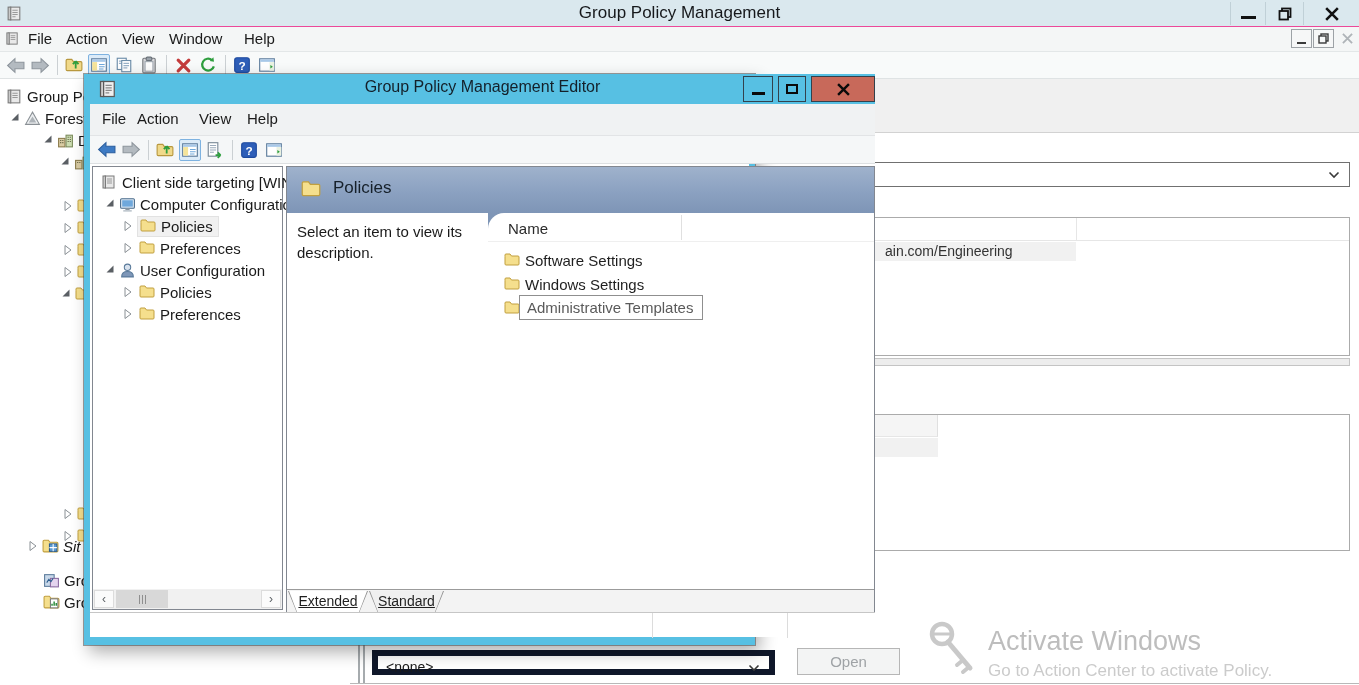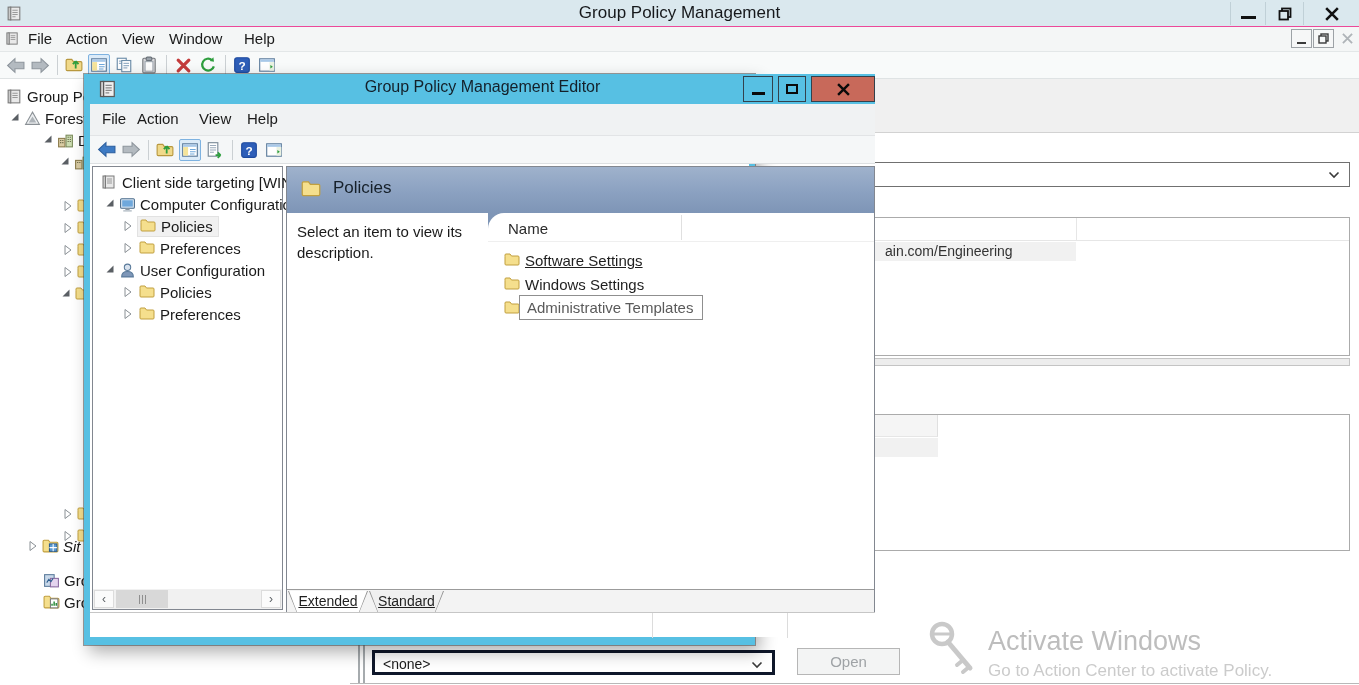--- a/index.html
+++ b/index.html
@@ -32,21 +32,21 @@
   .trow { position:absolute; height:20px; display:flex; align-items:center; font-size:15px; color:#1A1A1A; white-space:nowrap; }
   .ticon { width:17px; height:17px; margin-right:4px; flex:0 0 auto; }
   .twedge { width:11px; height:12px; margin-right:3px; flex:0 0 auto; }
 
   
   .bg-tabstrip { left:365px; top:79px; width:994px; height:54px; background:#F0F0F0; border-bottom:1px solid #D2D2D2; }
   .bg-combo1 { left:378px; top:162px; width:972px; height:25px; background:#fff; border:1px solid #707070; }
   .bg-table1 { left:378px; top:217px; width:972px; height:139px; background:#fff; border:1px solid #ABABAB; }
   .bg-divider { left:378px; top:358px; width:972px; height:8px; background:#EDEDED; border:1px solid #C4C4C4; }
   .bg-table2 { left:378px; top:414px; width:972px; height:137px; background:#fff; border:1px solid #ABABAB; }
-  .bg-combo2 { left:372px; top:650px; width:403px; height:25px; background:#fff; border:3px solid #0f172a; }
+  .bg-combo2 { left:372px; top:650px; width:403px; height:25px; background:#fff; border:6px solid #0f172a; }
   .bg-open { left:797px; top:648px; width:103px; height:27px; background:#F3F4F4; border:1px solid #B6B6B6;
     color:#9FA3A6; font-size:15px; display:flex; align-items:center; justify-content:center; }
   .wm-title { font-size:27px; color:#BDBDBD; }
   .wm-sub { font-size:17px; color:#CBCBCB; }
 
   
   .editor { left:84px; top:74px; width:671px; height:571px; background:#fff;
     border:6px solid #57C0E3; border-top:0; border-bottom-width:8px;
     box-shadow:0 0 0 1px rgba(75,75,75,.55), 5px 7px 16px rgba(0,0,0,.32); z-index:10; }
   .ed-titlebar { left:0; top:0; width:785px; height:30px; background:#57C0E3; }
@@ -635,21 +635,21 @@
       <span class="abs" style="left:46px;top:11px;font-size:17px;color:#16202A;">Policies</span>
     </div>
     <div class="abs ed-bandext"></div>
     <div class="abs ed-desc">Select an item to view its description.</div>
 
     <div class="abs ed-listpanel">
       <div class="abs" style="left:20px;top:7px;font-size:15px;color:#2B2B2B;">Name</div>
       <div class="abs" style="left:193px;top:2px;width:1px;height:25px;background:#E0E0E0;"></div>
       <div class="abs" style="left:0;top:28px;width:386px;height:1px;background:#EFEFEF;"></div>
 
-      <div class="lp-row" style="top:36px;text-decoration:underline;">
+      <div class="lp-row" style="top:36px;">
         <span class="ticon">
             <svg width="16" height="14" viewBox="0 0 16 14">
               <path d="M1 4.5V3a1 1 0 0 1 1-1h4l1.5 2H14a1 1 0 0 1 1 1v7a1 1 0 0 1-1 1H2a1 1 0 0 1-1-1z" fill="#F5DF8D" stroke="#C19F3F"></path>
             </svg>
           </span>
         <span>Software Settings</span>
       </div>
       <div class="lp-row" style="top:60px;">
         <span class="ticon">
             <svg width="16" height="14" viewBox="0 0 16 14">

